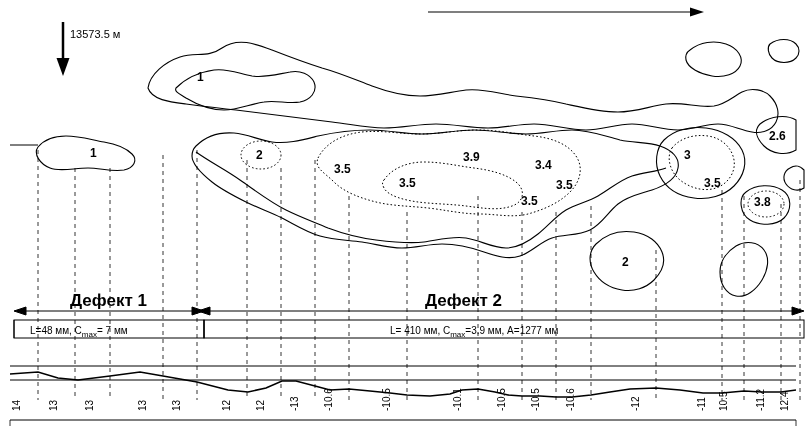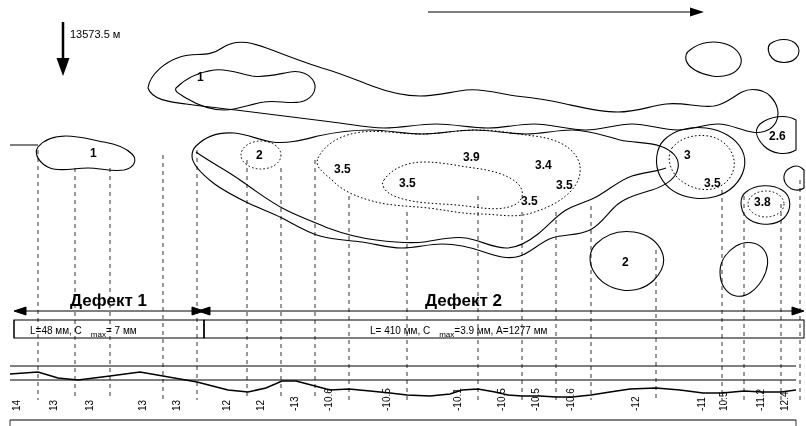--- a/index.html
+++ b/index.html
@@ -22,21 +22,21 @@
   .axis-tick{
     position:absolute;
     font-size:10px;
     transform-origin:left bottom;
     transform:rotate(-90deg);
     white-space:nowrap;
   }
   .title-top{font-size:11px;}
   .defect-name{font-size:17px;font-weight:700;}
   .defect-stats{font-size:10px;}
-  .defect-stats sub{font-size:8px;margin-left:9px;}
+  .defect-stats sub{font-size:8px;}
 </style>
 </head>
 <body>
 
 <div id="stage">
 
   <svg viewBox="0 0 806 426" xmlns="http://www.w3.org/2000/svg">
 
     <g>
       <line x1="428" y1="12" x2="694" y2="12" stroke="#000" stroke-width="1.2"></line>
@@ -223,21 +223,21 @@
   <div class="lbl depth" style="left:769px;top:129px;text-align:center;">2.6</div>
   <div class="lbl depth" style="left:754px;top:195px;">3.8</div>
   <div class="lbl depth" style="left:622px;top:255px;">2</div>
 
   <div class="lbl defect-name" style="left:70px;top:291px;">Дефект 1</div>
   <div class="lbl defect-name" style="left:425px;top:291px;">Дефект 2</div>
 
   <div class="lbl defect-stats" style="left:30px;top:325px;">
     <span>L=48 мм, C</span><sub>max</sub><span>= 7 мм</span>
   </div>
-  <div class="lbl defect-stats" style="left:370px;top:325px;">
+  <div class="lbl defect-stats" style="left:390px;top:325px;">
     <span>L= 410 мм, C</span><sub>max</sub><span>=3.9 мм, A=1277 мм</span>
   </div>
 
   <div id="ticks">
       <div class="axis-tick" style="left: 22px; top: 400px;">14</div>
       <div class="axis-tick" style="left: 59px; top: 400px;">13</div>
       <div class="axis-tick" style="left: 95px; top: 400px;">13</div>
       <div class="axis-tick" style="left: 148px; top: 400px;">13</div>
       <div class="axis-tick" style="left: 182px; top: 400px;">13</div>
       <div class="axis-tick" style="left: 232px; top: 400px;">12</div>

